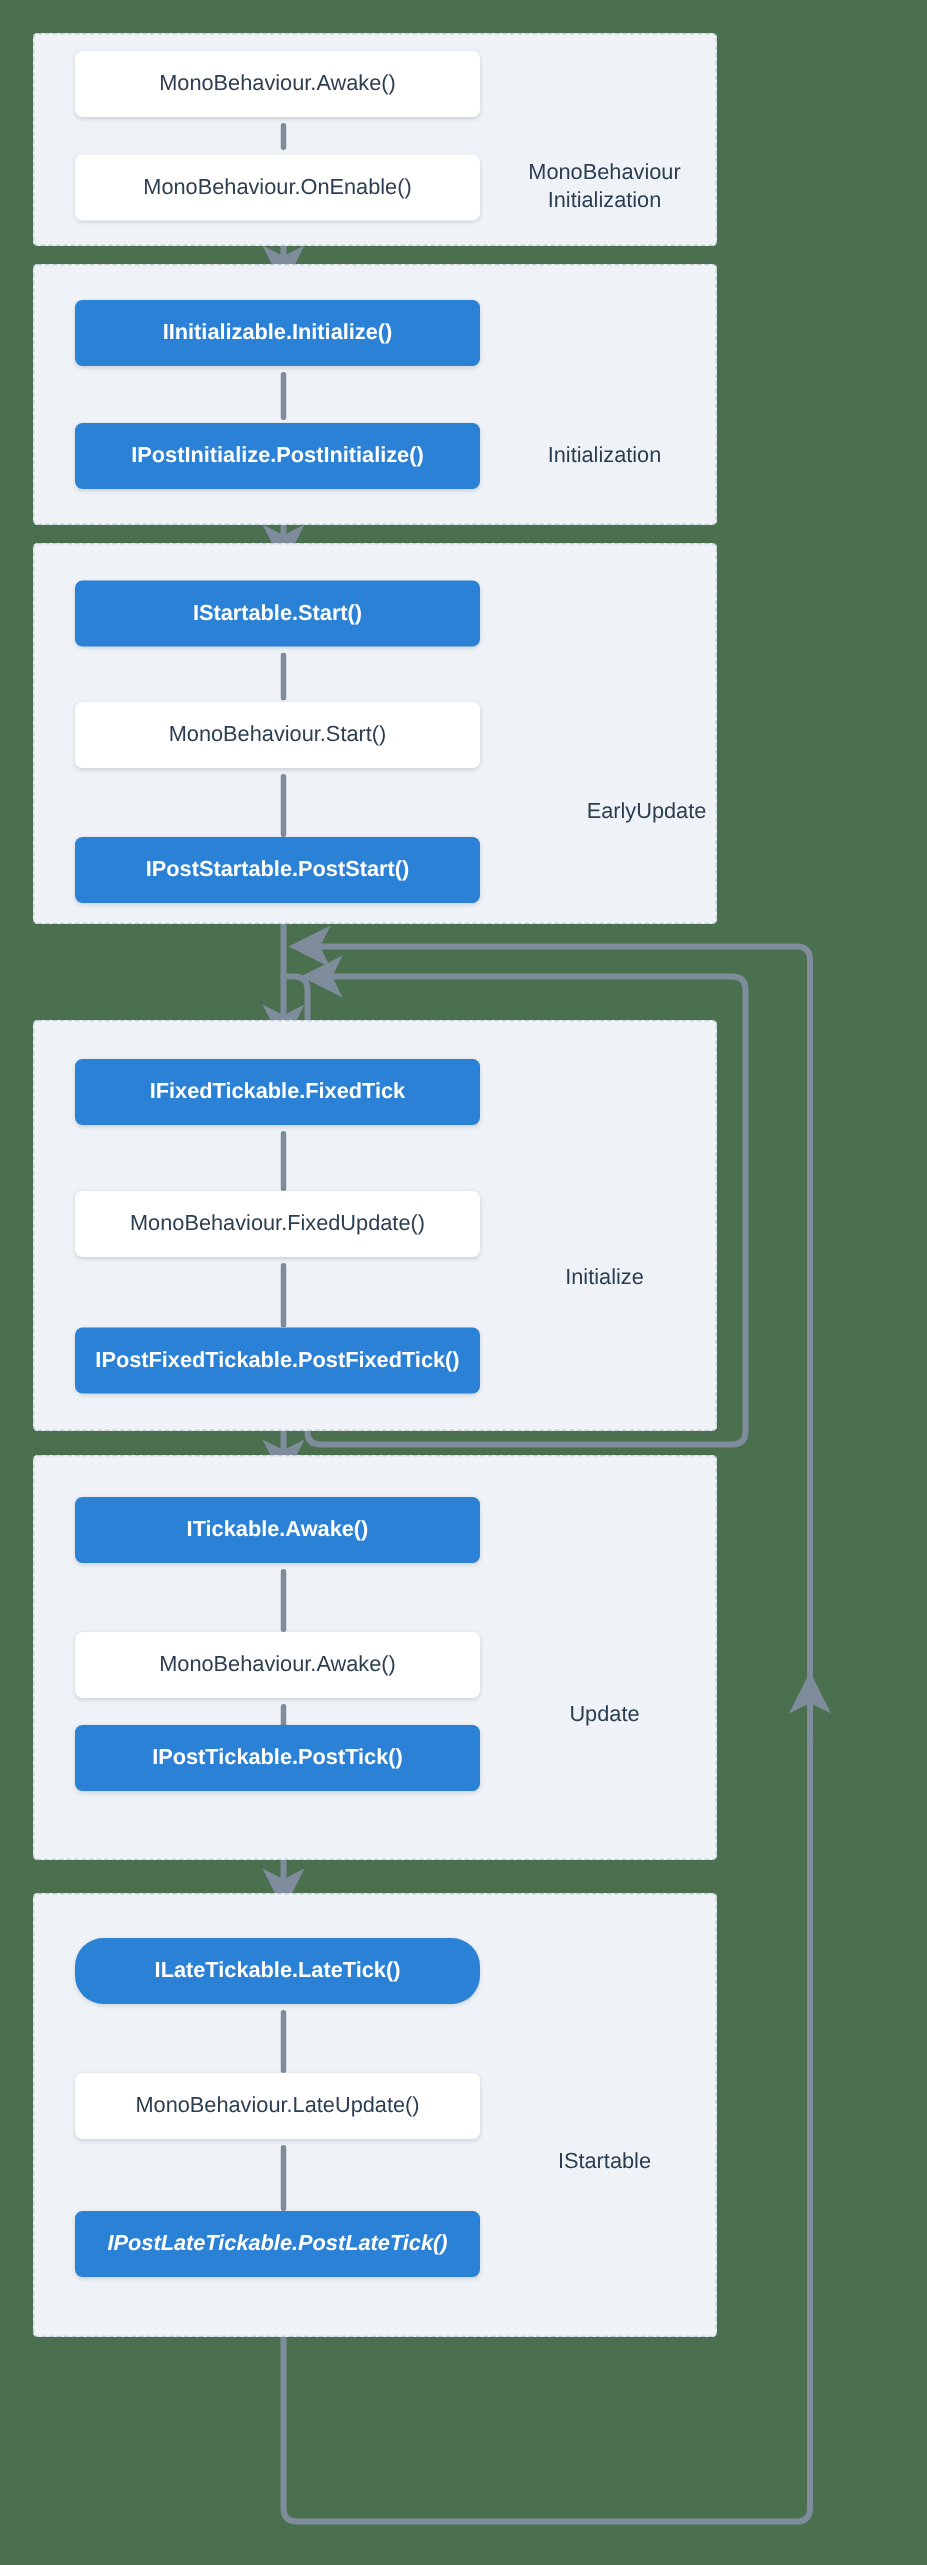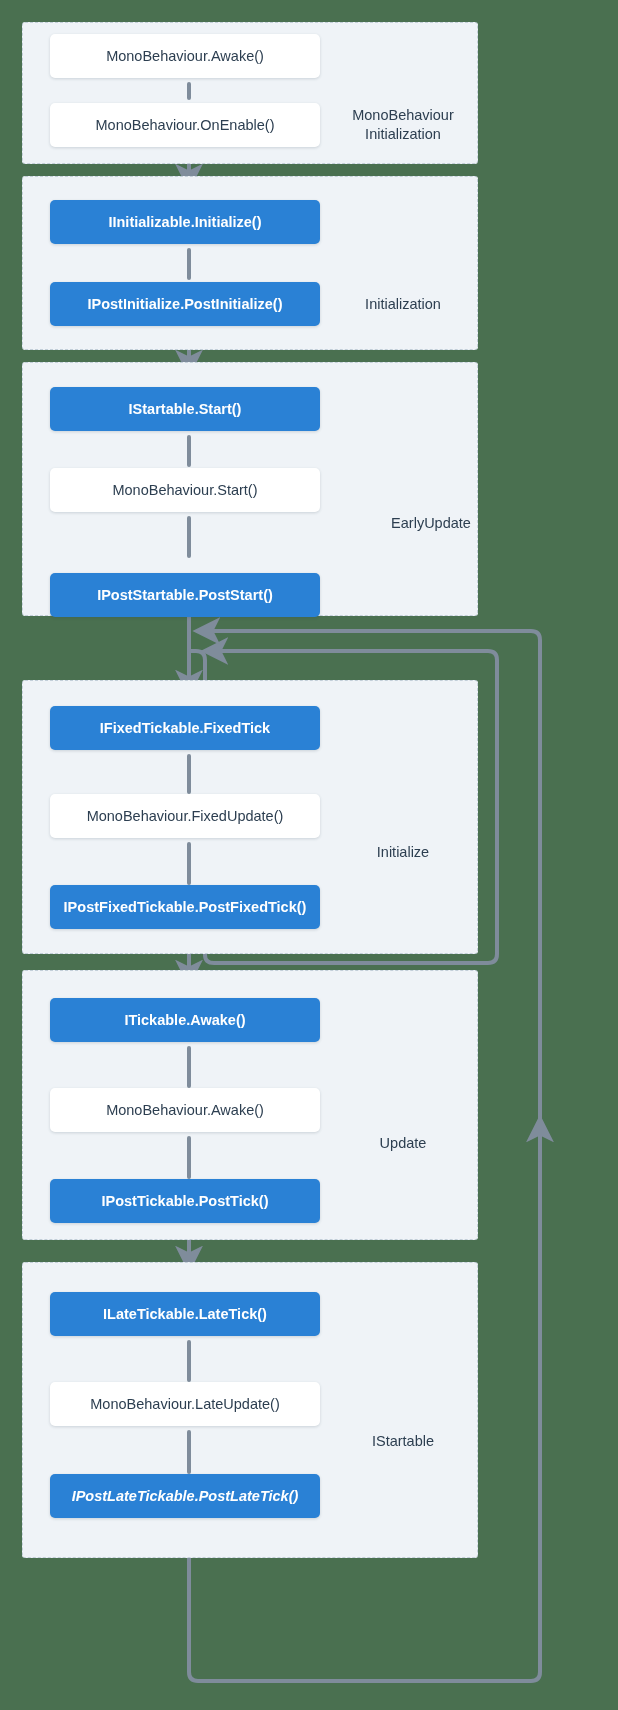--- a/index.html
+++ b/index.html
@@ -115,52 +115,52 @@
 
   <div class="group" style="left:22px;top:176px;width:456px;height:174px;"></div>
   <div class="group-label" style="left:328px;top:259px;">
     <div>Initialization</div>
   </div>
   <div class="node iface" style="top:200px;">IInitializable.Initialize()</div>
   <div class="dashlink" style="top:248px;height:32px;"></div>
   <div class="node iface" style="top:282px;">IPostInitialize.PostInitialize()</div>
 
   <div class="group" style="left:22px;top:362px;width:456px;height:254px;"></div>
-  <div class="group-label" style="left:328px;top:478px;padding-left:28px;">
+  <div class="group-label" style="left:328px;top:496px;padding-left:28px;">
     <div>EarlyUpdate</div>
   </div>
   <div class="node iface" style="top:387px;">IStartable.Start()</div>
   <div class="dashlink" style="top:435px;height:32px;"></div>
   <div class="node mono" style="top:468px;">MonoBehaviour.Start()</div>
   <div class="dashlink" style="top:516px;height:42px;"></div>
-  <div class="node iface" style="top:573px;">IPostStartable.PostStart()</div>
+  <div class="node iface" style="top:558px;">IPostStartable.PostStart()</div>
 
   <div class="group" style="left:22px;top:680px;width:456px;height:274px;"></div>
   <div class="group-label" style="left:328px;top:807px;">
     <div>Initialize</div>
   </div>
   <div class="node iface" style="top:706px;">IFixedTickable.FixedTick</div>
   <div class="dashlink" style="top:754px;height:40px;"></div>
   <div class="node mono" style="top:794px;">MonoBehaviour.FixedUpdate()</div>
   <div class="dashlink" style="top:842px;height:43px;"></div>
   <div class="node iface" style="top:885px;">IPostFixedTickable.PostFixedTick()</div>
 
   <div class="group" style="left:22px;top:970px;width:456px;height:270px;"></div>
   <div class="group-label" style="left:328px;top:1098px;">
     <div>Update</div>
   </div>
   <div class="node iface" style="top:998px;">ITickable.Awake()</div>
   <div class="dashlink" style="top:1046px;height:42px;"></div>
   <div class="node mono" style="top:1088px;">MonoBehaviour.Awake()</div>
   <div class="dashlink" style="top:1136px;height:43px;"></div>
-  <div class="node iface" style="top:1179px;">IPostTickable.PostTick()</div>
+  <div class="node iface" style="top:1150px;">IPostTickable.PostTick()</div>
 
   <div class="group" style="left:22px;top:1262px;width:456px;height:296px;"></div>
   <div class="group-label" style="left:328px;top:1396px;">
     <div>IStartable</div>
   </div>
-  <div class="node iface" style="top:1292px;">ILateTickable.LateTick()</div>
+  <div class="node iface" style="top:1292px;border-radius:19px;">ILateTickable.LateTick()</div>
   <div class="dashlink" style="top:1340px;height:42px;"></div>
   <div class="node mono" style="top:1382px;">MonoBehaviour.LateUpdate()</div>
   <div class="dashlink" style="top:1430px;height:44px;"></div>
   <div class="node iface" style="top:1474px;font-style:italic;">IPostLateTickable.PostLateTick()</div>
 
 </div>
 
 </body></html>

